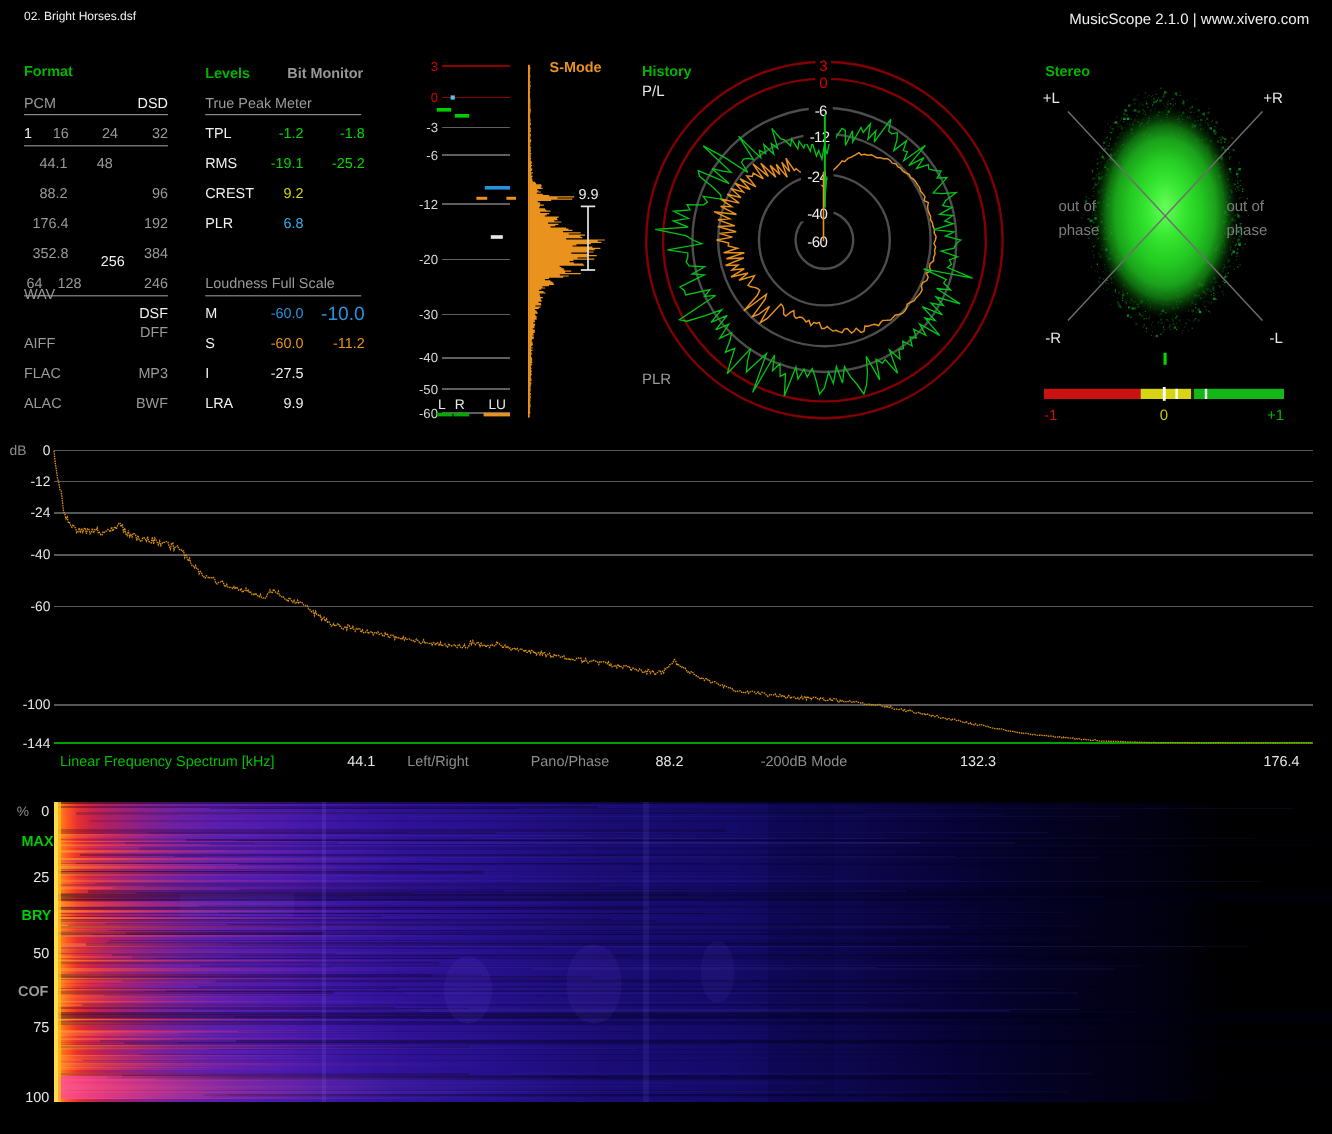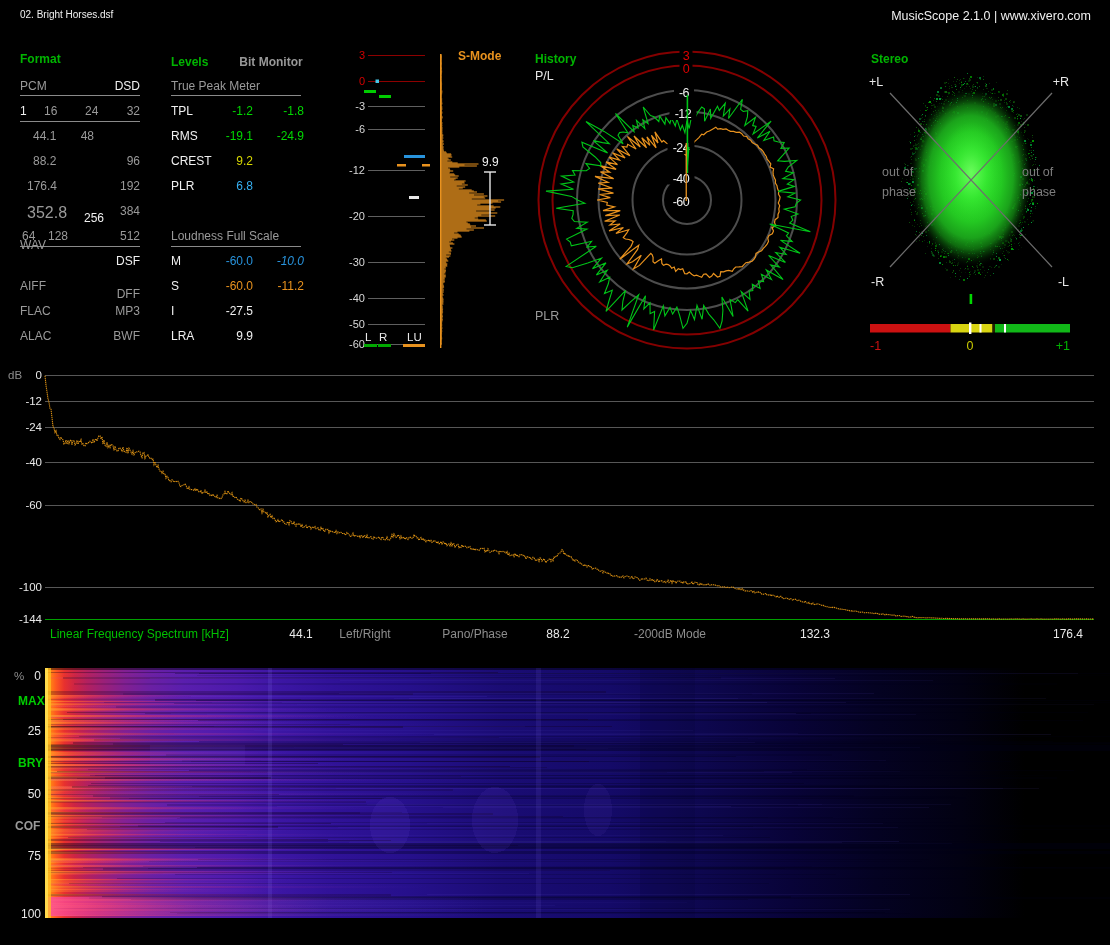--- a/index.html
+++ b/index.html
@@ -21,53 +21,53 @@
 <div class="ab gr" style="left:44px;top:104px;font-size:12px;">16</div>
 <div class="ab gr" style="left:85px;top:104px;font-size:12px;">24</div>
 <div class="ab gr" style="right:970px;top:104px;font-size:12px;">32</div>
 <div class="ul" style="left:20px;top:121px;width:120px;"></div>
 <div class="ab gr" style="left:33px;top:128.5px;font-size:12px;">44.1</div>
 <div class="ab gr" style="right:1016px;top:128.5px;font-size:12px;">48</div>
 <div class="ab gr" style="left:33px;top:153.5px;font-size:12px;">88.2</div>
 <div class="ab gr" style="right:970px;top:153.5px;font-size:12px;">96</div>
 <div class="ab gr" style="left:27px;top:178.5px;font-size:12px;">176.4</div>
 <div class="ab gr" style="right:970px;top:178.5px;font-size:12px;">192</div>
-<div class="ab gr" style="left:27px;top:203.5px;font-size:16px;">352.8</div>
+<div class="ab gr" style="left:27px;top:203.5px;font-size:12px;">352.8</div>
 <div class="ab gr" style="right:970px;top:203.5px;font-size:12px;">384</div>
 <div class="ab gr" style="left:22px;top:228.5px;font-size:12px;">64</div>
 <div class="ab gr" style="left:48px;top:228.5px;font-size:12px;">128</div>
 <div class="ab w" style="left:84px;top:211px;font-size:12px;">256</div>
-<div class="ab gr" style="right:970px;top:228.5px;font-size:12px;">512</div>
+<div class="ab gr" style="right:970px;top:228.5px;font-size:12px;">246</div>
 <div class="ul" style="left:20px;top:246px;width:120px;"></div>
 <div class="ab gr" style="left:20px;top:238px;font-size:12px;">WAV</div>
 <div class="ab w" style="right:970px;top:253.5px;font-size:12px;">DSF</div>
 <div class="ab gr" style="left:20px;top:278.5px;font-size:12px;">AIFF</div>
-<div class="ab gr" style="right:970px;top:287px;font-size:12px;">DFF</div>
+<div class="ab gr" style="right:970px;top:270px;font-size:12px;">DFF</div>
 <div class="ab gr" style="left:20px;top:303.5px;font-size:12px;">FLAC</div>
 <div class="ab gr" style="right:970px;top:303.5px;font-size:12px;">MP3</div>
 <div class="ab gr" style="left:20px;top:328.5px;font-size:12px;">ALAC</div>
 <div class="ab gr" style="right:970px;top:328.5px;font-size:12px;">BWF</div>
 <div class="ab" style="left:171px;top:52px;"><span class="g">Levels</span><span class="hd" style="margin-left:31px;">Bit Monitor</span></div>
 <div class="ab gr" style="left:171px;top:79px;font-size:12px;">True Peak Meter</div>
 <div class="ul" style="left:171px;top:95px;width:130px;"></div>
 <div class="ab w" style="left:171px;top:104px;font-size:12px;">TPL</div>
 <div class="ab" style="right:857px;top:104px;font-size:12px;color:#00d800;">-1.2</div>
 <div class="ab" style="right:806px;top:104px;font-size:12px;color:#00d800;">-1.8</div>
 <div class="ab w" style="left:171px;top:128.5px;font-size:12px;">RMS</div>
 <div class="ab" style="right:857px;top:128.5px;font-size:12px;color:#00d800;">-19.1</div>
-<div class="ab" style="right:806px;top:128.5px;font-size:12px;color:#00d800;">-24.9</div>
+<div class="ab" style="right:806px;top:128.5px;font-size:12px;color:#00d800;">-25.2</div>
 <div class="ab w" style="left:171px;top:153.5px;font-size:12px;">CREST</div>
 <div class="ab" style="right:857px;top:153.5px;font-size:12px;color:#d8d800;">9.2</div>
 <div class="ab w" style="left:171px;top:178.5px;font-size:12px;">PLR</div>
 <div class="ab" style="right:857px;top:178.5px;font-size:12px;color:#35aef0;">6.8</div>
 <div class="ab gr" style="left:171px;top:228.5px;font-size:12px;">Loudness Full Scale</div>
 <div class="ul" style="left:171px;top:246px;width:130px;"></div>
 <div class="ab w" style="left:171px;top:253.5px;font-size:12px;">M</div>
 <div class="ab" style="right:857px;top:253.5px;font-size:12px;color:#2893dc;">-60.0</div>
-<div class="ab" style="right:806px;top:253.5px;font-size:12px;color:#2893dc;font-style:italic;">-10.0</div>
+<div class="ab" style="right:806px;top:253.5px;font-size:16px;color:#2893dc;">-10.0</div>
 <div class="ab w" style="left:171px;top:278.5px;font-size:12px;">S</div>
 <div class="ab" style="right:857px;top:278.5px;font-size:12px;color:#e8921e;">-60.0</div>
 <div class="ab" style="right:806px;top:278.5px;font-size:12px;color:#e8921e;">-11.2</div>
 <div class="ab w" style="left:171px;top:303.5px;font-size:12px;">I</div>
 <div class="ab" style="right:857px;top:303.5px;font-size:12px;color:#f0f0f0;">-27.5</div>
 <div class="ab w" style="left:171px;top:328.5px;font-size:12px;">LRA</div>
 <div class="ab" style="right:857px;top:328.5px;font-size:12px;color:#f0f0f0;">9.9</div>
 <svg class="ab" style="left:335px;top:40px;" width="185" height="320" viewBox="335 40 185 320">
 <g shape-rendering="crispEdges">
 <rect x="368" y="54.5" width="57" height="1.4" fill="#8d0000"></rect>

